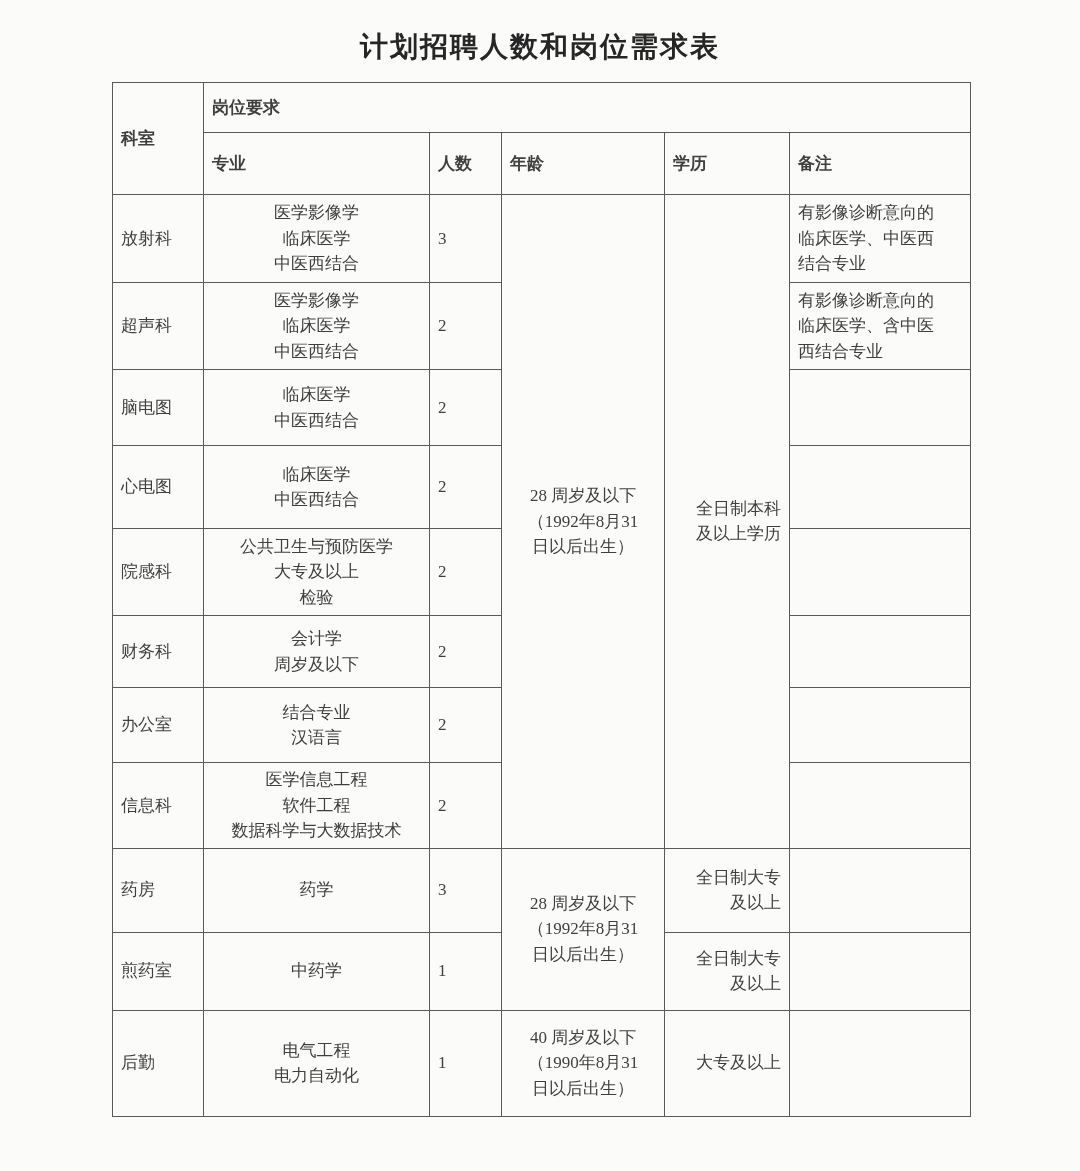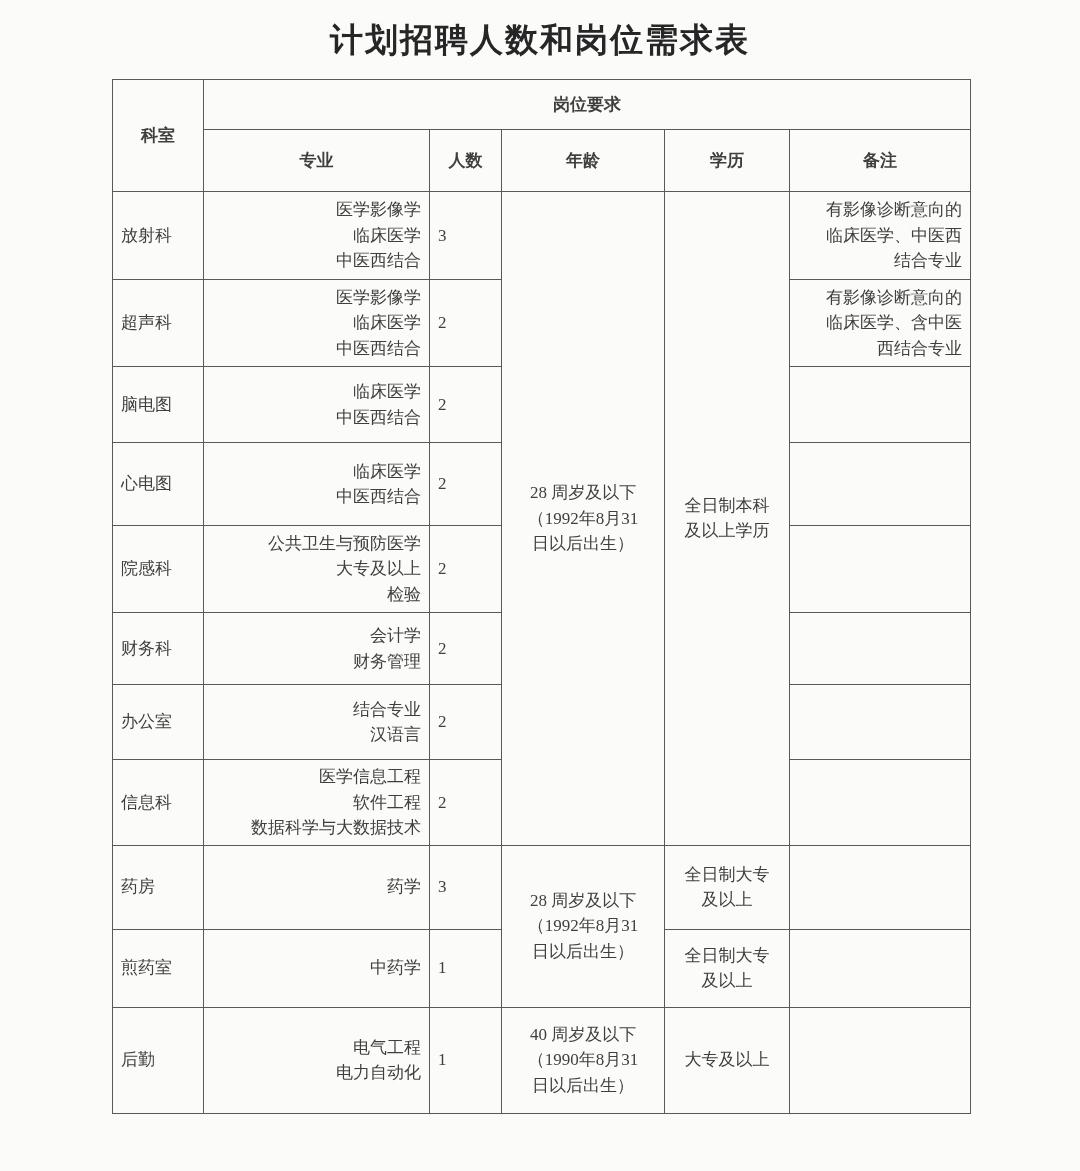--- a/index.html
+++ b/index.html
@@ -6,50 +6,50 @@
   body {
     width: 1080px; height: 1171px;
     background: #fbfbf9;
     font-family: "Liberation Serif", serif;
     color: #3f3f3f;
     position: relative;
     overflow: hidden;
   }
   .page-title {
     margin: 0 0 0 111px;
-    padding-top: 18px;
+    padding-top: 28px;
     width: 858px;
     text-align: center;
-    font-size: 33px;
+    font-size: 28px;
     font-weight: bold;
     letter-spacing: 2px;
     color: #262626;
   }
   table.doc {
     border-collapse: collapse;
     table-layout: fixed;
     width: 858px;
     margin: 16px 0 0 112px;
   }
   .doc td {
     border: 1px solid #595959;
     font-size: 17px;
     line-height: 1.5;
     padding: 4px 8px;
     vertical-align: middle;
     overflow: hidden;
     color: #3f3f3f;
   }
-  .hdr   { text-align: center; font-weight: bold; font-size: 18px; color: #333333; }
+  .hdr   { font-weight: bold; font-size: 18px; color: #333333; }
   .dept  { text-align: left; }
-  .major { text-align: right; padding-left: 12px; white-space: pre-line; }
+  .major { text-align: center; padding-left: 12px; white-space: pre-line; }
   .count { text-align: left; padding-left: 13px; }
   .age   { text-align: center; padding-left: 11px; white-space: pre-line; line-height: 1.65; }
-  .edu   { text-align: center; padding-left: 9px;  white-space: pre-line; line-height: 1.65; }
-  .remark{ text-align: right; padding-left: 9px;  white-space: pre-line; line-height: 1.7; font-family: Liberation Serif, serif; }
+  .edu   { text-align: right; padding-left: 9px;  white-space: pre-line; line-height: 1.65; }
+  .remark{ text-align: left; padding-left: 9px;  white-space: pre-line; line-height: 1.7; font-family: Liberation Serif, serif; }
 </style>
 </head>
 <body>
 
 <h1 class="page-title">计划招聘人数和岗位需求表</h1>
 
 <table class="doc">
   <colgroup>
     <col style="width:91px">
     <col style="width:226px">
@@ -119,21 +119,21 @@
       <td class="major">公共卫生与预防医学
 大专及以上
 检验</td>
       <td class="count">2</td>
       <td class="remark"></td>
     </tr>
 
     <tr style="height:72px">
       <td class="dept">财务科</td>
       <td class="major">会计学
-财务管理</td>
+周岁及以下</td>
       <td class="count">2</td>
       <td class="remark"></td>
     </tr>
 
     <tr style="height:75px">
       <td class="dept">办公室</td>
       <td class="major">结合专业
 汉语言</td>
       <td class="count">2</td>
       <td class="remark"></td>

